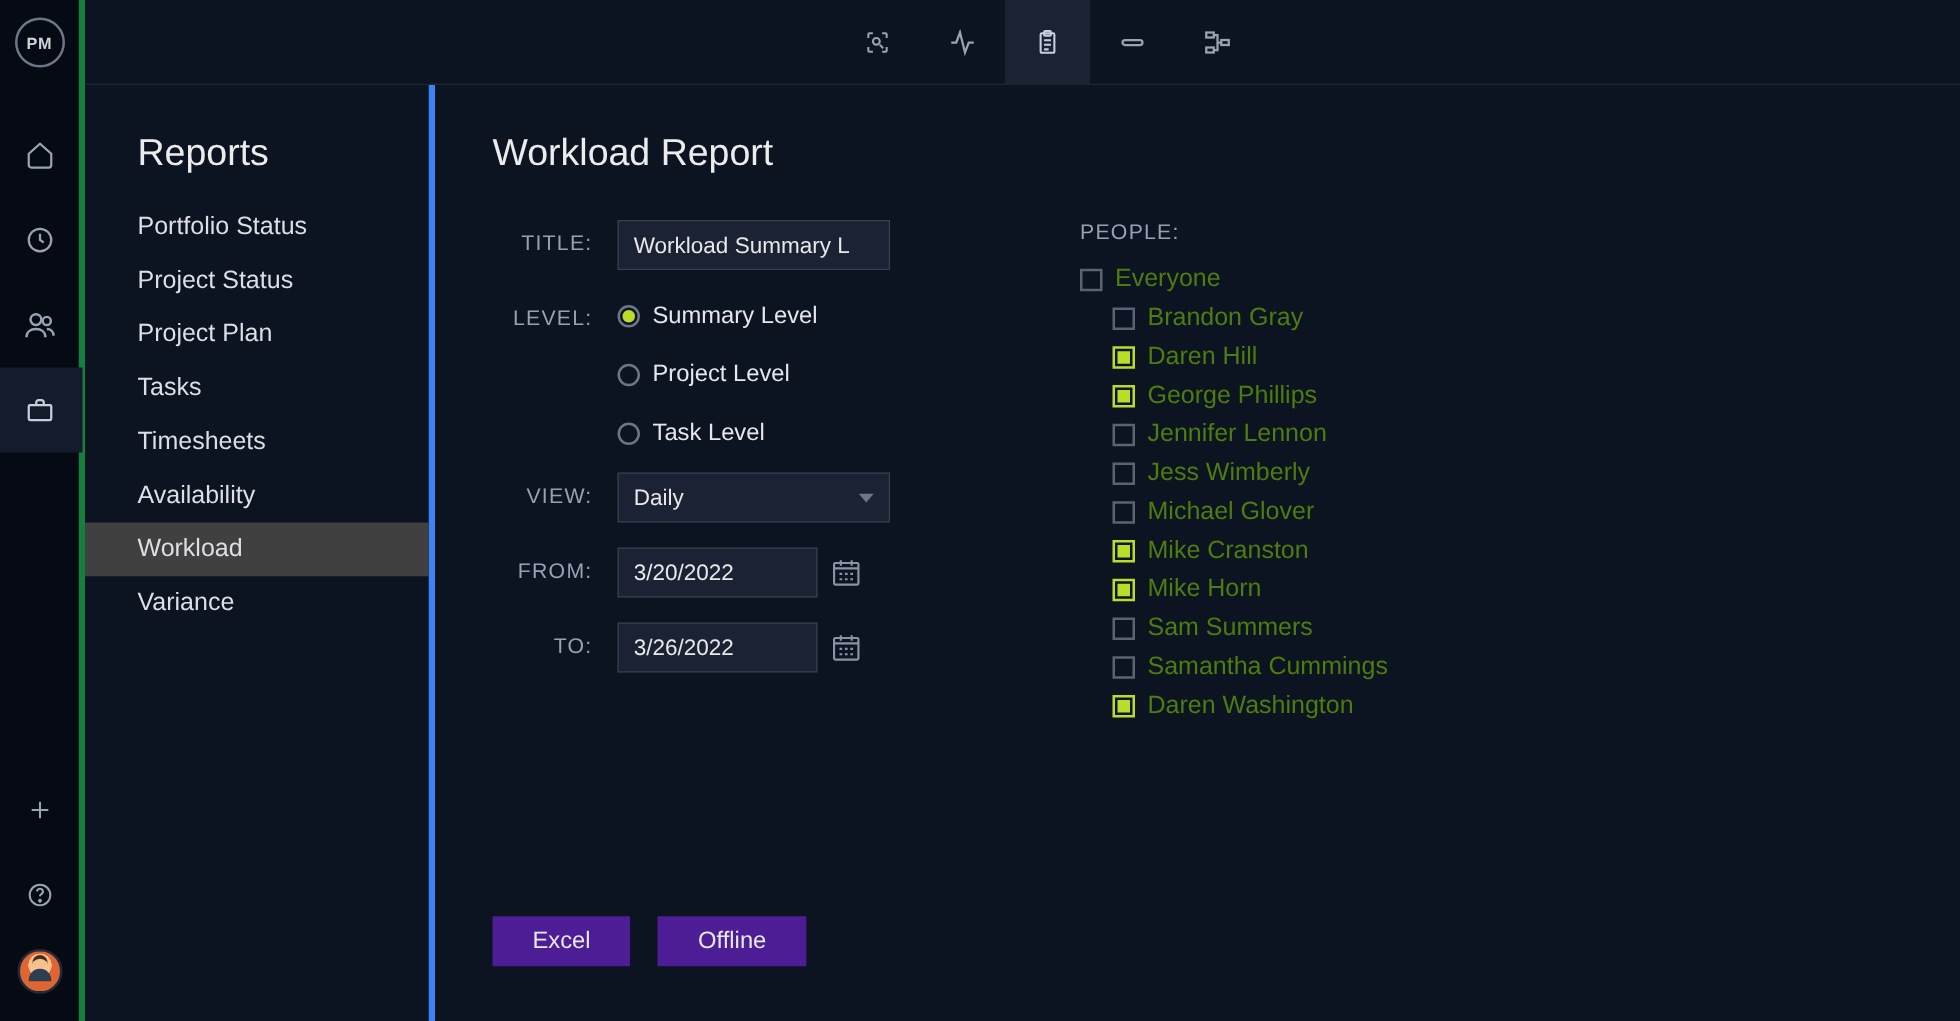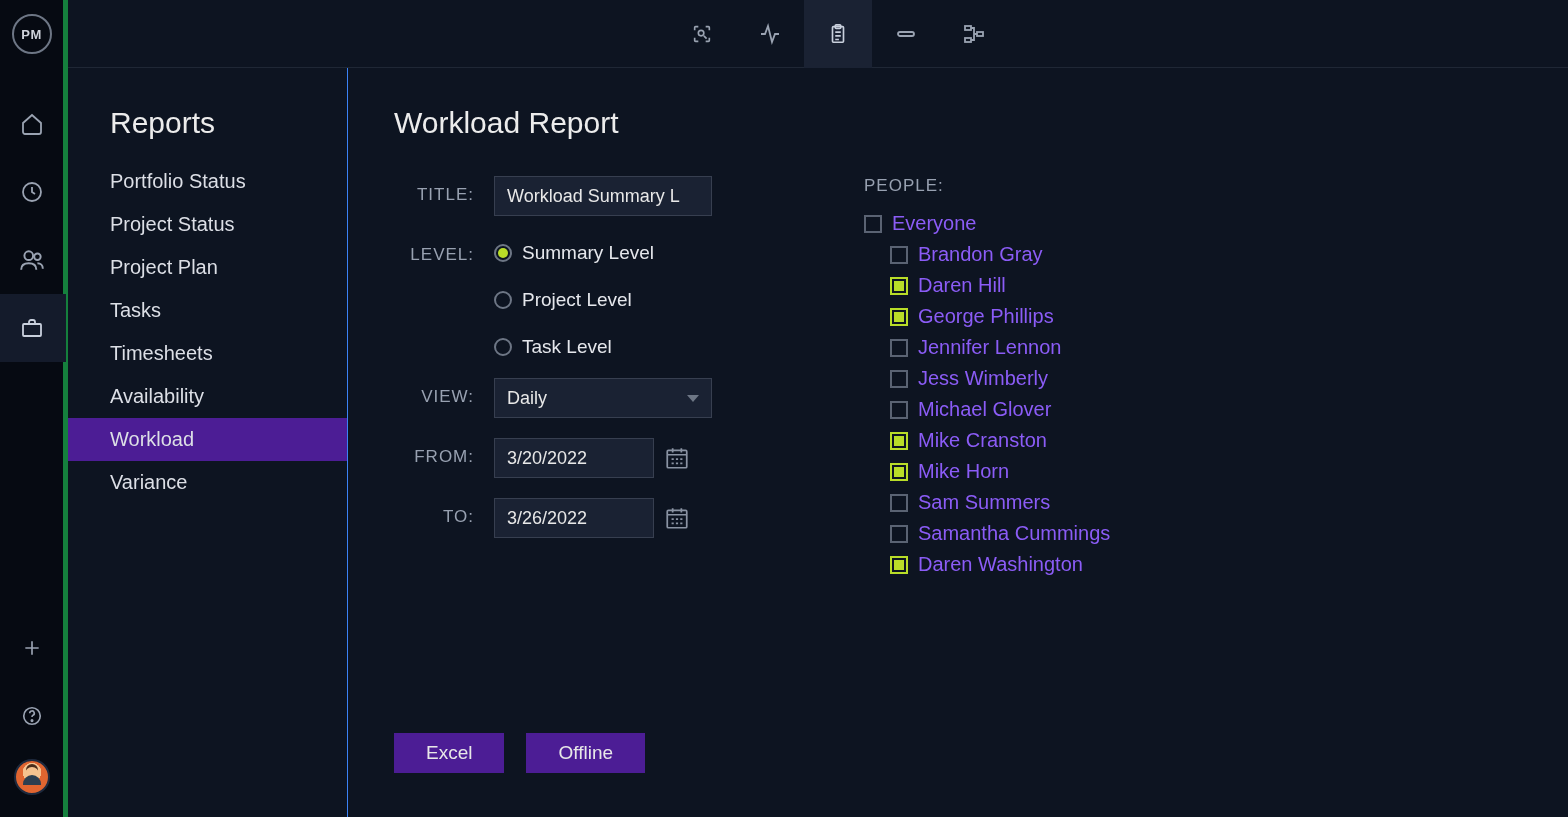--- a/index.html
+++ b/index.html
@@ -80,36 +80,36 @@
     cursor: pointer;
   }
   .top-icon.active { background: #1a2233; color: #c9d0dd; }
 
   
   .content { flex:1; display:flex; }
 
   
   .reports-side {
     width: 280px;
-    border-right: 1px solid #3b82f6;
+    border-right: 5px solid #3b82f6;
     padding: 38px 0 0 0;
   }
   .reports-side h1 {
     font-size: 30px; font-weight: 500;
     padding: 0 30px 20px 42px;
     color: #ececec;
   }
   .report-list { list-style:none; }
   .report-list li {
     padding: 10px 30px 10px 42px;
     font-size: 20px;
     color: #dcdfe6;
     cursor: pointer;
   }
-  .report-list li.active { background: #4c1d95; }
+  .report-list li.active { background: #404040; }
 
   
   .panel { flex:1; padding: 38px 0 0 46px; position:relative; }
   .panel h1 { font-size: 30px; font-weight: 400; margin-bottom: 36px; color:#ececec;}
 
   .form-area { display:flex; gap: 80px; }
   .col-left { width: 390px; }
   .col-right { width: 340px; }
 
   .form-row { display:flex; align-items:flex-start; margin-bottom: 20px; }
@@ -147,21 +147,21 @@
   .radio {
     width:18px; height:18px; border:2px solid #6d7685; border-radius:50%;
     display:flex; align-items:center; justify-content:center;
   }
   .radio.checked::after{
     content:""; width:10px; height:10px; border-radius:50%; background:#b9dd28;
   }
 
   .people-label { font-size:17px; letter-spacing:1px; color:#98a1b1; margin-bottom: 12px; }
   .check-list { list-style:none; }
-  .check-list li { display:flex; align-items:center; gap:10px; padding: 4px 0; font-size:20px; color:#8b5cf6; cursor:pointer;}
+  .check-list li { display:flex; align-items:center; gap:10px; padding: 4px 0; font-size:20px; color:#4d7c0f; cursor:pointer;}
   .check-list li.indent { padding-left: 26px; }
   .chk {
     width:18px; height:18px; border:2px solid #5a6373;
     display:flex; align-items:center; justify-content:center;
     flex-shrink:0;
   }
   .chk.checked { border-color:#b9dd28; }
   .chk.checked::after{
     content:""; width:10px; height:10px; background:#b9dd28;
   }

